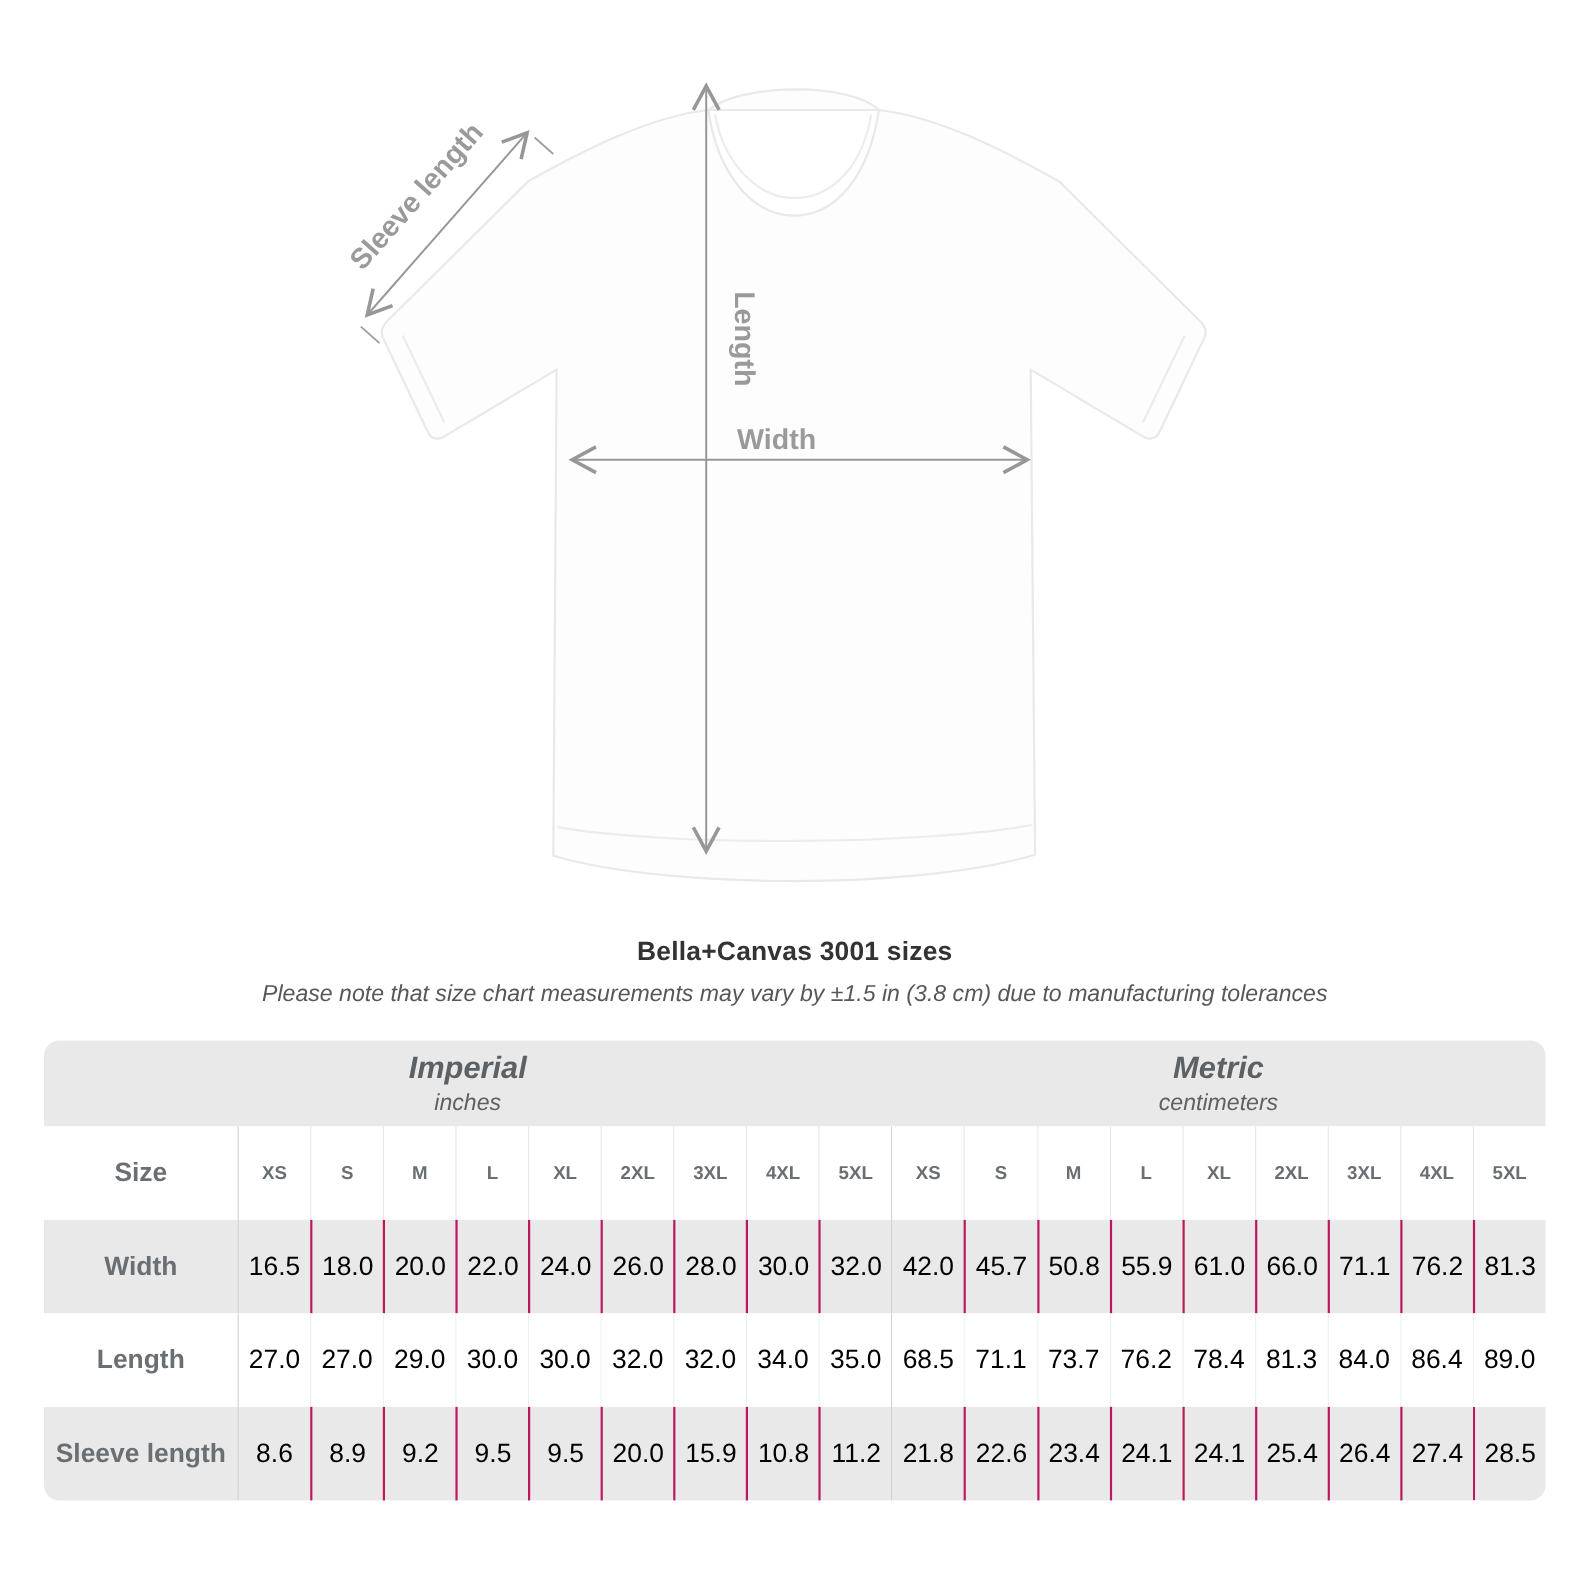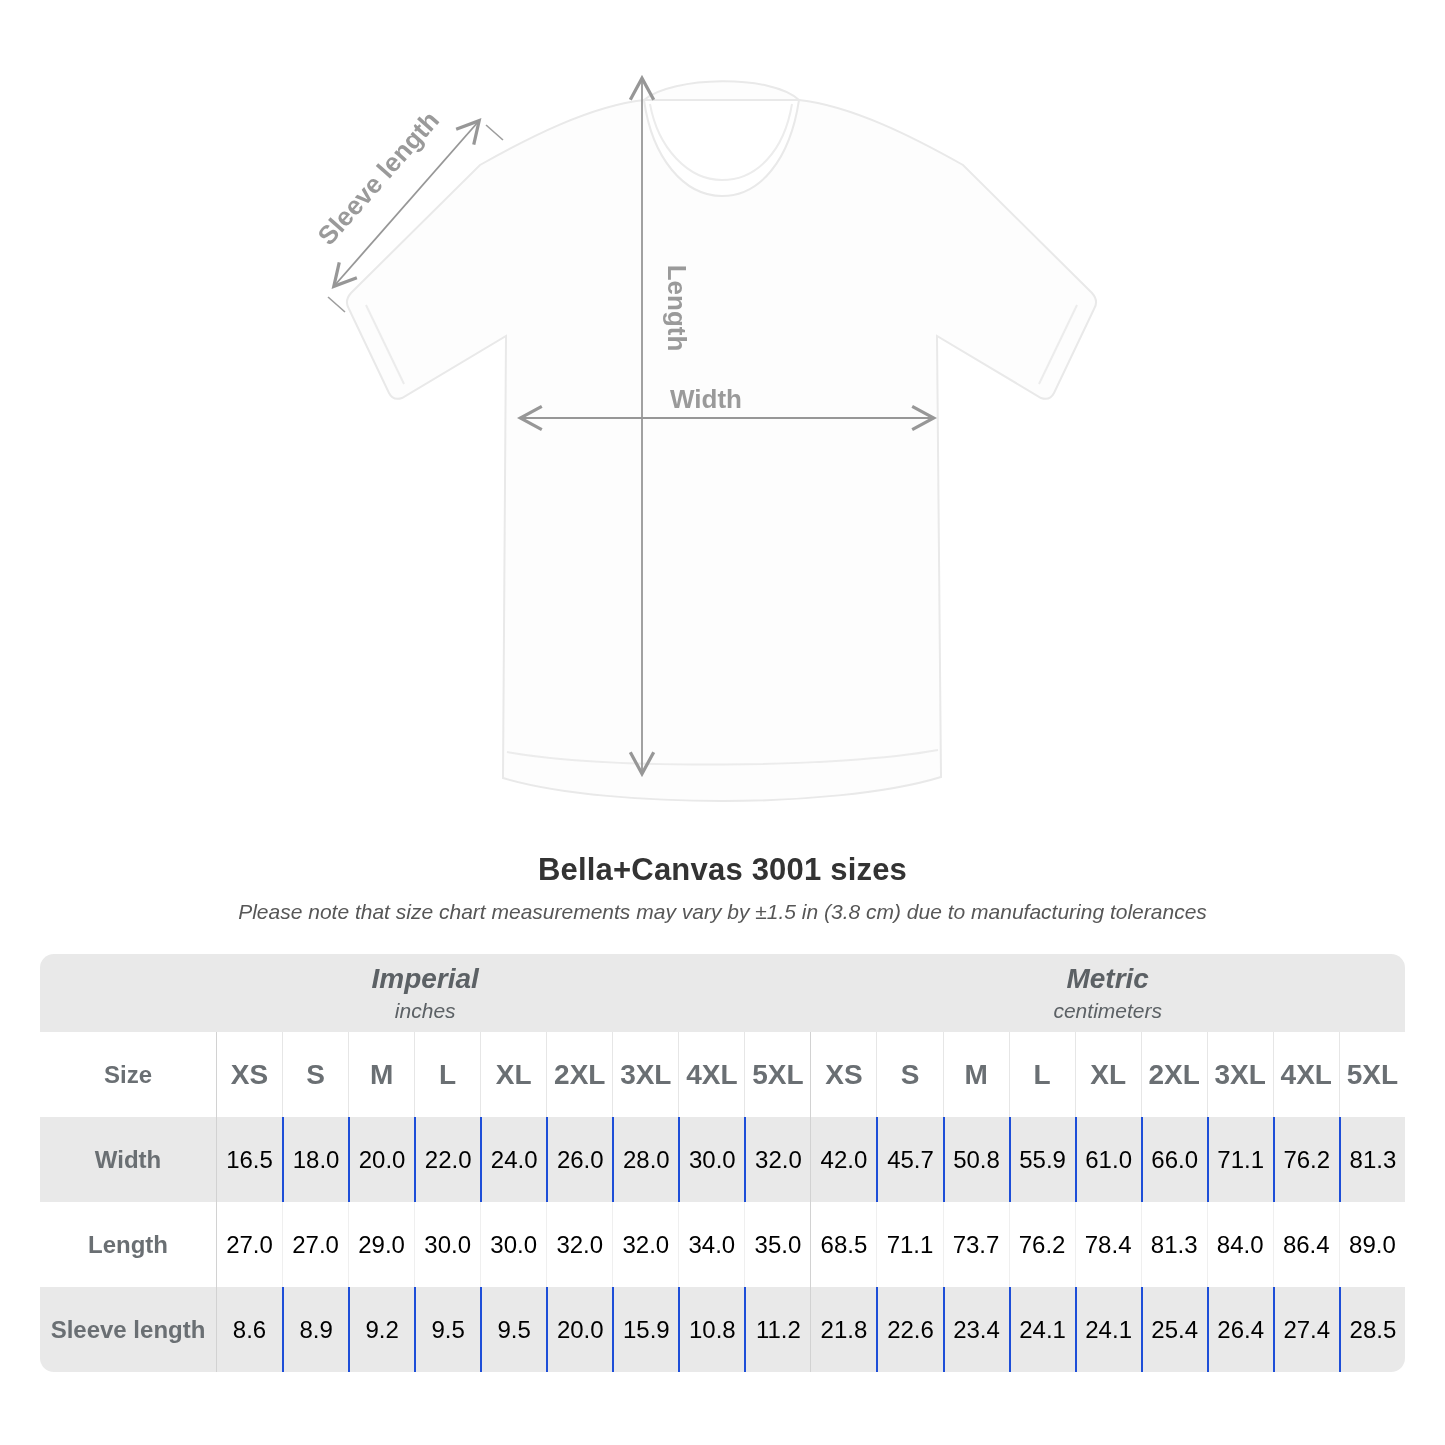--- a/index.html
+++ b/index.html
@@ -17,21 +17,21 @@
   .dim-line { stroke: #979797; stroke-width: 1.8; fill: none; }
   .dim-tick { stroke: #9d9d9d; stroke-width: 1.6; }
   .dim-label {
     fill: #9a9a9a; font-weight: bold; font-size: 26px;
     font-family: "Liberation Sans", sans-serif;
   }
 
   .title-block { text-align: center; }
   .page-title {
     margin-top: 26px;
-    font-size: 31px; font-weight: bold; color: #333333;
+    font-size: 24px; font-weight: bold; color: #333333;
     letter-spacing: 0.2px;
   }
   .page-subtitle {
     margin-top: 12px;
     font-size: 21px; font-style: italic; color: #575757; text-align: center;
   }
 
   .size-table-wrap { margin: 30px 40px 0 40px; }
   table.size-table {
     width: 1365px;
@@ -49,25 +49,25 @@
   td.band-right { border-top-right-radius: 14px; }
   .band-name { font-size: 28px; font-weight: bold; font-style: italic; color: #5c6165; line-height: 34px; }
   .band-unit { font-size: 21px; font-style: italic; color: #5c6165; line-height: 30px; text-align: center; }
 
   tr.size-row td { height: 85px; background: #ffffff; }
   tr.size-row td.cell { border-left: 1px solid #e6e6e6; }
   tr.data-row td { height: 85px; }
   tr.data-row.white td { background: #ffffff; }
   tr.data-row.white td.cell { border-left: 1px solid #efefef; }
   tr.data-row.gray td { background: #e9e9e9; }
-  tr.data-row.gray td.cell { border-left: 2px solid #1d4ed8; }
+  tr.data-row.gray td.cell { border-left: 2px solid #be185d; }
   table.size-table td.major { border-left: 1px solid #d2d2d2 !important; }
 
   td.rowhead { font-size: 24px; font-weight: bold; color: #6a6f73; }
-  td.sizehead { font-size: 28px; font-weight: bold; color: #6a6f73; }
+  td.sizehead { font-size: 17px; font-weight: bold; color: #6a6f73; }
   td.val { font-size: 24px; color: #000000; margin-top: 44px; }
 
   tr.last td:first-child { border-bottom-left-radius: 14px; }
   tr.last td:last-child  { border-bottom-right-radius: 14px; }
 </style>
 </head>
 <body>
 
 <div class="figure">
   <svg width="1445" height="826" viewBox="0 0 1445 826">

